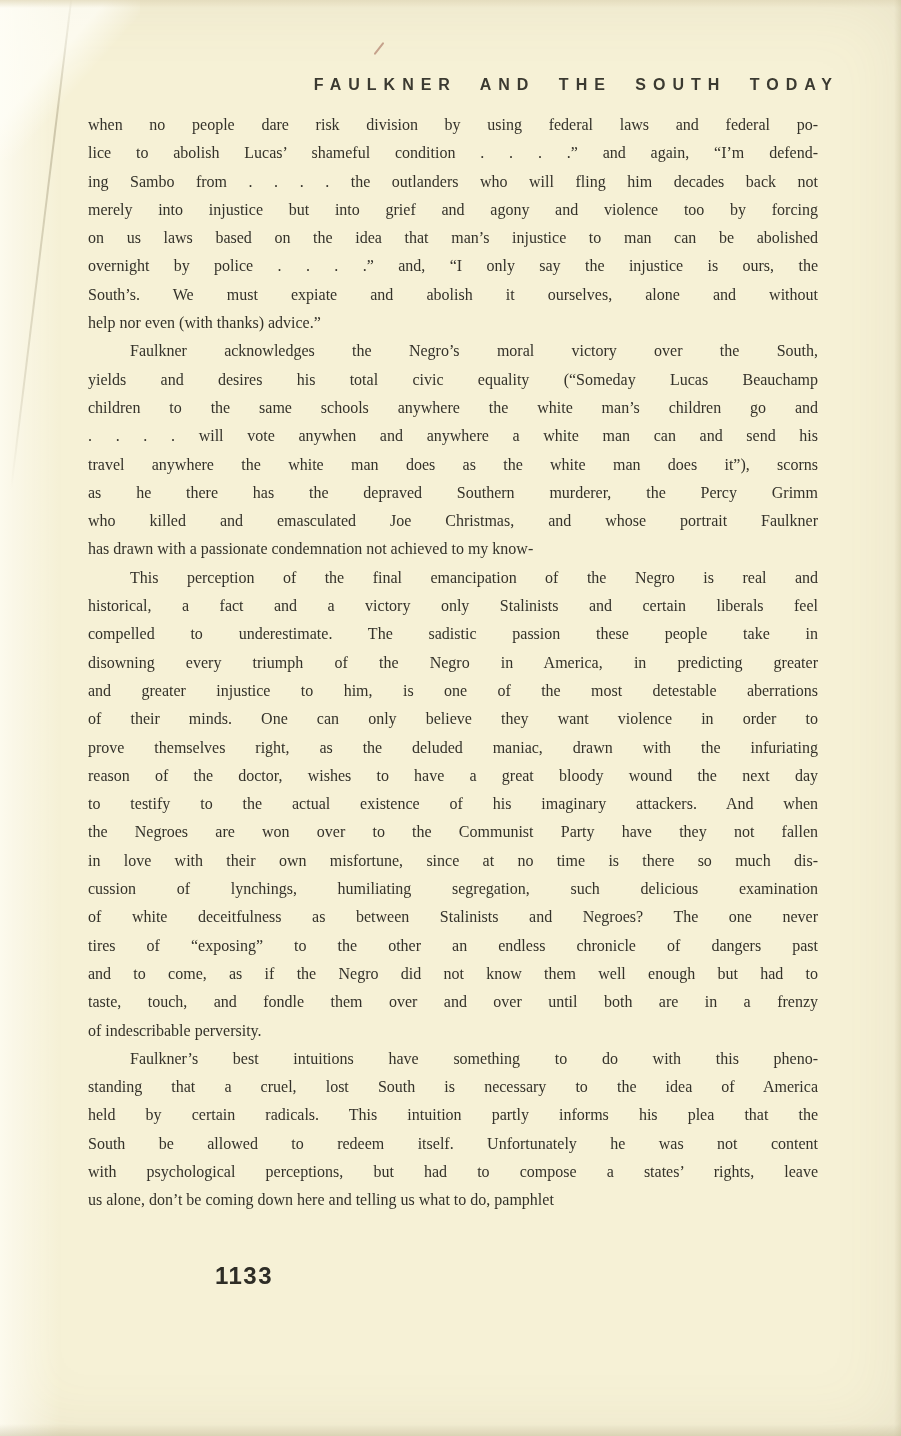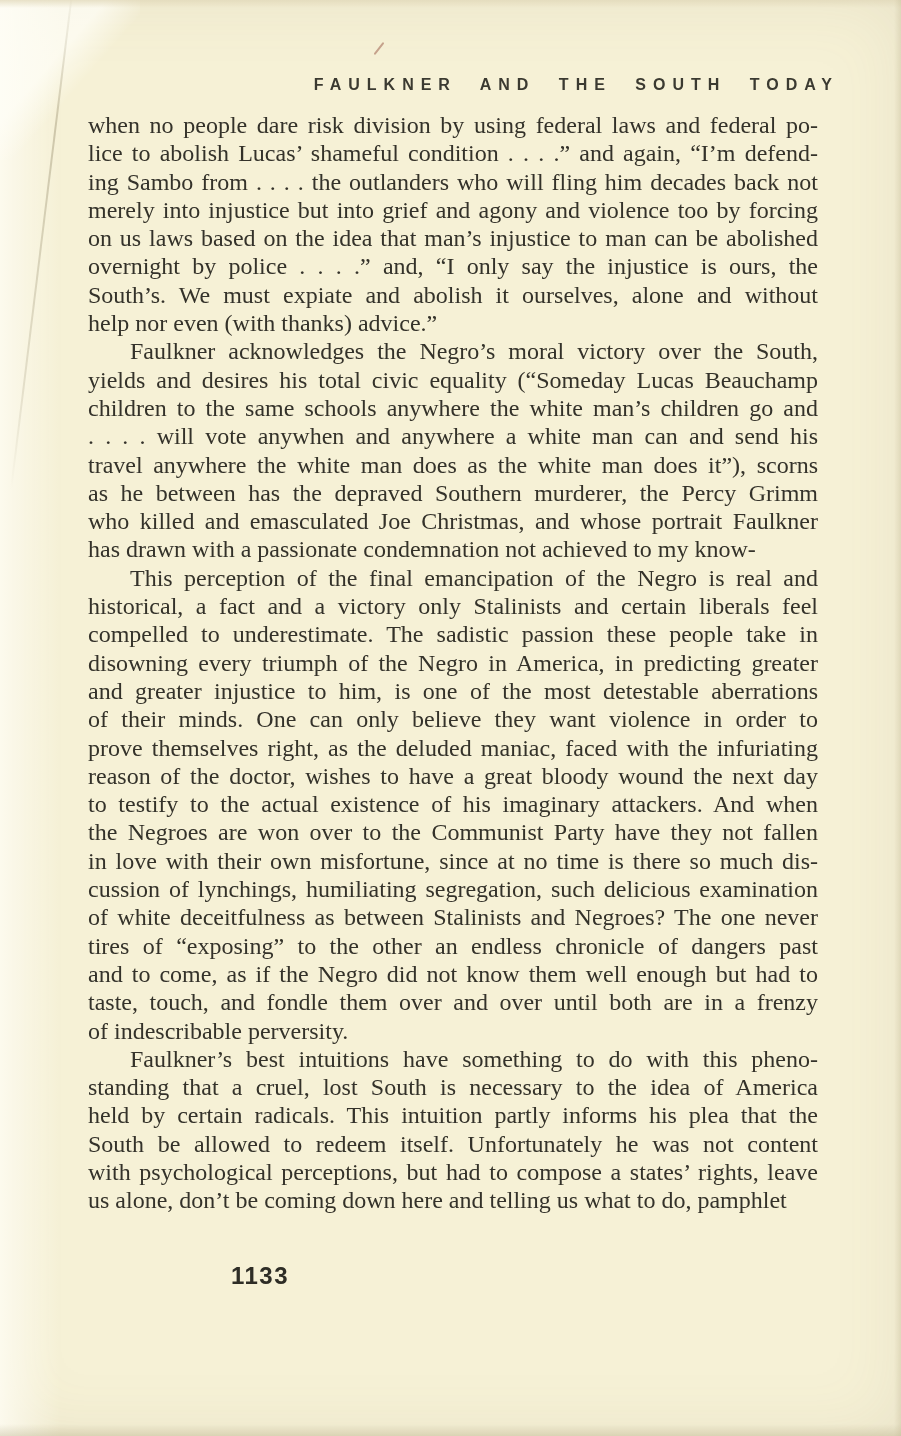--- a/index.html
+++ b/index.html
@@ -35,33 +35,33 @@
     font-family:"Liberation Sans","DejaVu Sans",sans-serif;
     font-weight:700;font-size:16px;line-height:16px;
     letter-spacing:7px;word-spacing:12px;
     color:#3b3a31;z-index:2;
   }
 
   
   .body-text{position:absolute;left:88px;top:111px;width:730px;z-index:2;color:#34322a;}
   .line{
     height:28.3px;line-height:28.3px;
-    font-size:24px;
+    font-size:16px;
     text-align:justify;text-align-last:justify;
     overflow:visible;white-space:normal;
   }
   .para .line:last-child{text-align-last:left;}
   .para.indent .line:first-child{text-indent:42px;}
 
   
   .folio{
     position:absolute;left:215px;top:1263px;
     font-family:"Liberation Sans","DejaVu Sans",sans-serif;
     font-weight:700;font-size:24px;line-height:26px;
-    letter-spacing:1.5px;color:#2e2d26;z-index:2;margin-left:16px;
+    letter-spacing:1.5px;color:#2e2d26;z-index:2;
   }
 </style>
 </head>
 <body>
 
 <div class="page">
 
   <div class="edge-left"></div>
   <div class="corner-fold"></div>
   <div class="crease"></div>
@@ -82,32 +82,32 @@
         <div class="line">overnight by police . . . .” and, “I only say the injustice is ours, the</div>
         <div class="line">South’s. We must expiate and abolish it ourselves, alone and without</div>
         <div class="line">help nor even (with thanks) advice.”</div>
       </div>
     <div class="para indent">
         <div class="line">Faulkner acknowledges the Negro’s moral victory over the South,</div>
         <div class="line">yields and desires his total civic equality (“Someday Lucas Beauchamp</div>
         <div class="line">children to the same schools anywhere the white man’s children go and</div>
         <div class="line">. . . . will vote anywhen and anywhere a white man can and send his</div>
         <div class="line">travel anywhere the white man does as the white man does it”), scorns</div>
-        <div class="line">as he between has the depraved Southern murderer, the Percy Grimm</div>
+        <div class="line">as he there has the depraved Southern murderer, the Percy Grimm</div>
         <div class="line">who killed and emasculated Joe Christmas, and whose portrait Faulkner</div>
         <div class="line">has drawn with a passionate condemnation not achieved to my know-</div>
       </div>
     <div class="para indent">
         <div class="line">This perception of the final emancipation of the Negro is real and</div>
         <div class="line">historical, a fact and a victory only Stalinists and certain liberals feel</div>
         <div class="line">compelled to underestimate. The sadistic passion these people take in</div>
         <div class="line">disowning every triumph of the Negro in America, in predicting greater</div>
         <div class="line">and greater injustice to him, is one of the most detestable aberrations</div>
         <div class="line">of their minds. One can only believe they want violence in order to</div>
-        <div class="line">prove themselves right, as the deluded maniac, faced with the infuriating</div>
+        <div class="line">prove themselves right, as the deluded maniac, drawn with the infuriating</div>
         <div class="line">reason of the doctor, wishes to have a great bloody wound the next day</div>
         <div class="line">to testify to the actual existence of his imaginary attackers. And when</div>
         <div class="line">the Negroes are won over to the Communist Party have they not fallen</div>
         <div class="line">in love with their own misfortune, since at no time is there so much dis-</div>
         <div class="line">cussion of lynchings, humiliating segregation, such delicious examination</div>
         <div class="line">of white deceitfulness as between Stalinists and Negroes? The one never</div>
         <div class="line">tires of “exposing” to the other an endless chronicle of dangers past</div>
         <div class="line">and to come, as if the Negro did not know them well enough but had to</div>
         <div class="line">taste, touch, and fondle them over and over until both are in a frenzy</div>
         <div class="line">of indescribable perversity.</div>

